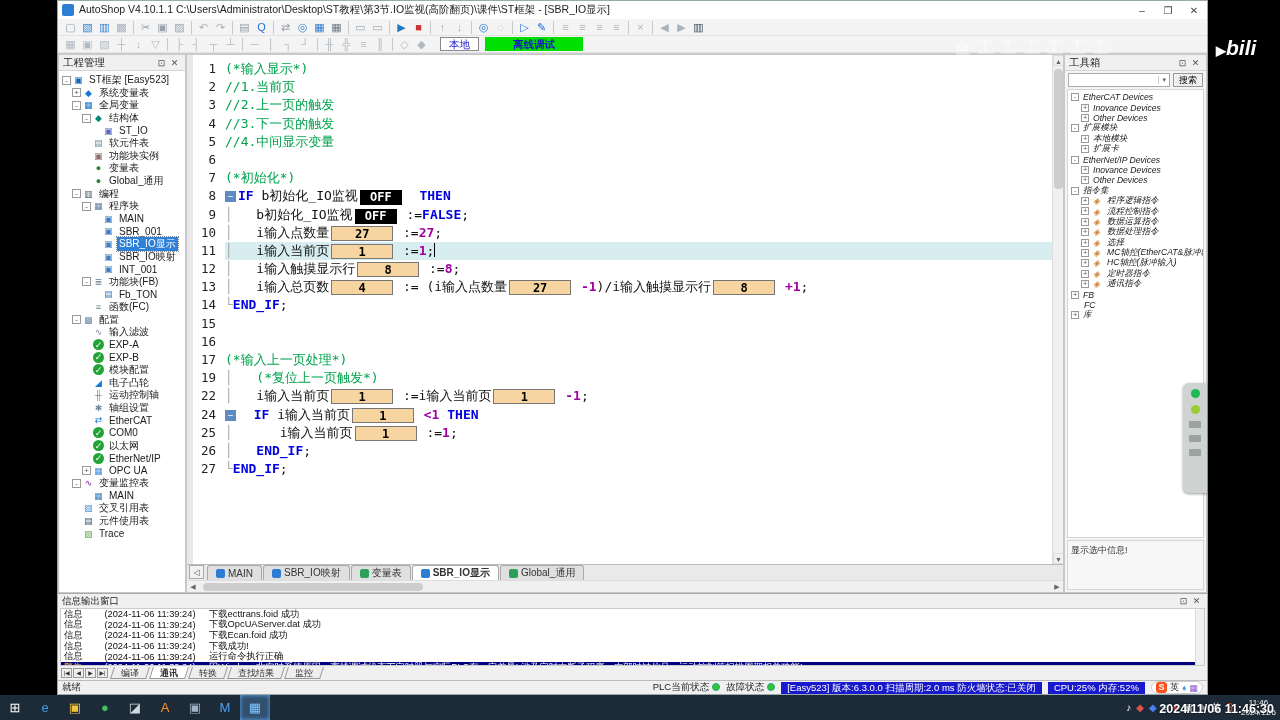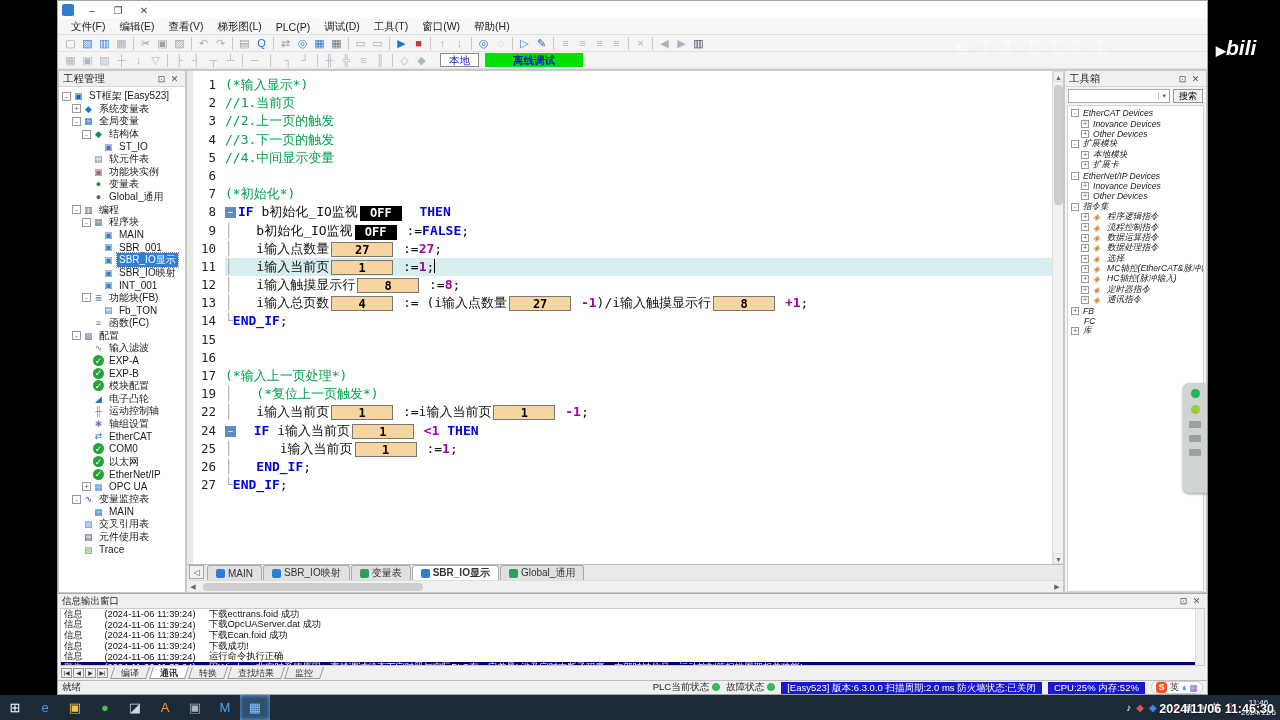--- a/index.html
+++ b/index.html
@@ -124,36 +124,26 @@
   #bili-logo .tri { font-size:13px; font-style:normal; }
 </style>
 </head>
 <body>
 
 <div id="stage">
   <div id="app">
 
     <div id="titlebar">
       <div id="app-icon"></div>
+      <div id="title-text">AutoShop V4.10.1.1  C:\Users\Administrator\Desktop\ST教程\第3节.IO监视(高阶翻页)\课件\ST框架 - [SBR_IO显示]</div>
       <div class="winbtn">–</div>
       <div class="winbtn">❐</div>
       <div class="winbtn">✕</div>
     </div>
 
-    <div id="menubar">
-        <div class="menu-item">文件(F)</div>
-        <div class="menu-item">编辑(E)</div>
-        <div class="menu-item">查看(V)</div>
-        <div class="menu-item">梯形图(L)</div>
-        <div class="menu-item">PLC(P)</div>
-        <div class="menu-item">调试(D)</div>
-        <div class="menu-item">工具(T)</div>
-        <div class="menu-item">窗口(W)</div>
-        <div class="menu-item">帮助(H)</div>
-      </div>
 
     <div class="tbrow" id="toolbar1">
         <div class="tbico" style="color: rgb(143, 162, 181);">▢</div>
         <div class="tbico" style="color: rgb(45, 125, 210);">▧</div>
         <div class="tbico" style="color: rgb(45, 125, 210);">▥</div>
         <div class="tbico" style="color: rgb(168, 178, 189);">▩</div>
         <div class="tbsep"></div>
         <div class="tbico" style="color: rgb(152, 162, 172);">✂</div>
         <div class="tbico" style="color: rgb(152, 162, 172);">▣</div>
         <div class="tbico" style="color: rgb(152, 162, 172);">▨</div>
@@ -591,20 +581,21 @@
             </div>
             <div class="trow" style="padding-left: 3px;">
               <span class="noexp"></span>
               <span class="tlabel">FC</span>
             </div>
             <div class="trow" style="padding-left: 3px;">
               <span class="exp">+</span>
               <span class="tlabel">库</span>
             </div>
           </div>
+        <div id="tb-hint">显示选中信息!</div>
       </div>
 
     </div>
 
     <div id="output">
       <div id="out-hdr">
         <span>信息输出窗口</span>
         <span class="sp" style="flex:1"></span>
         <span class="phbtn">⊡</span>
         <span class="phbtn">✕</span>

